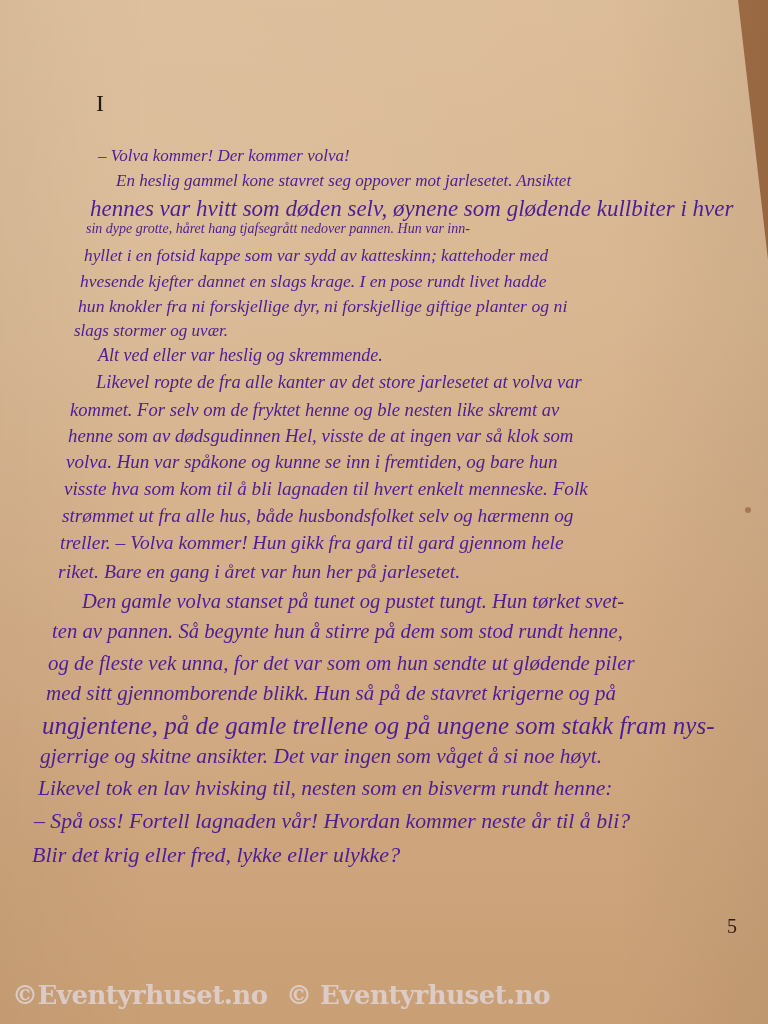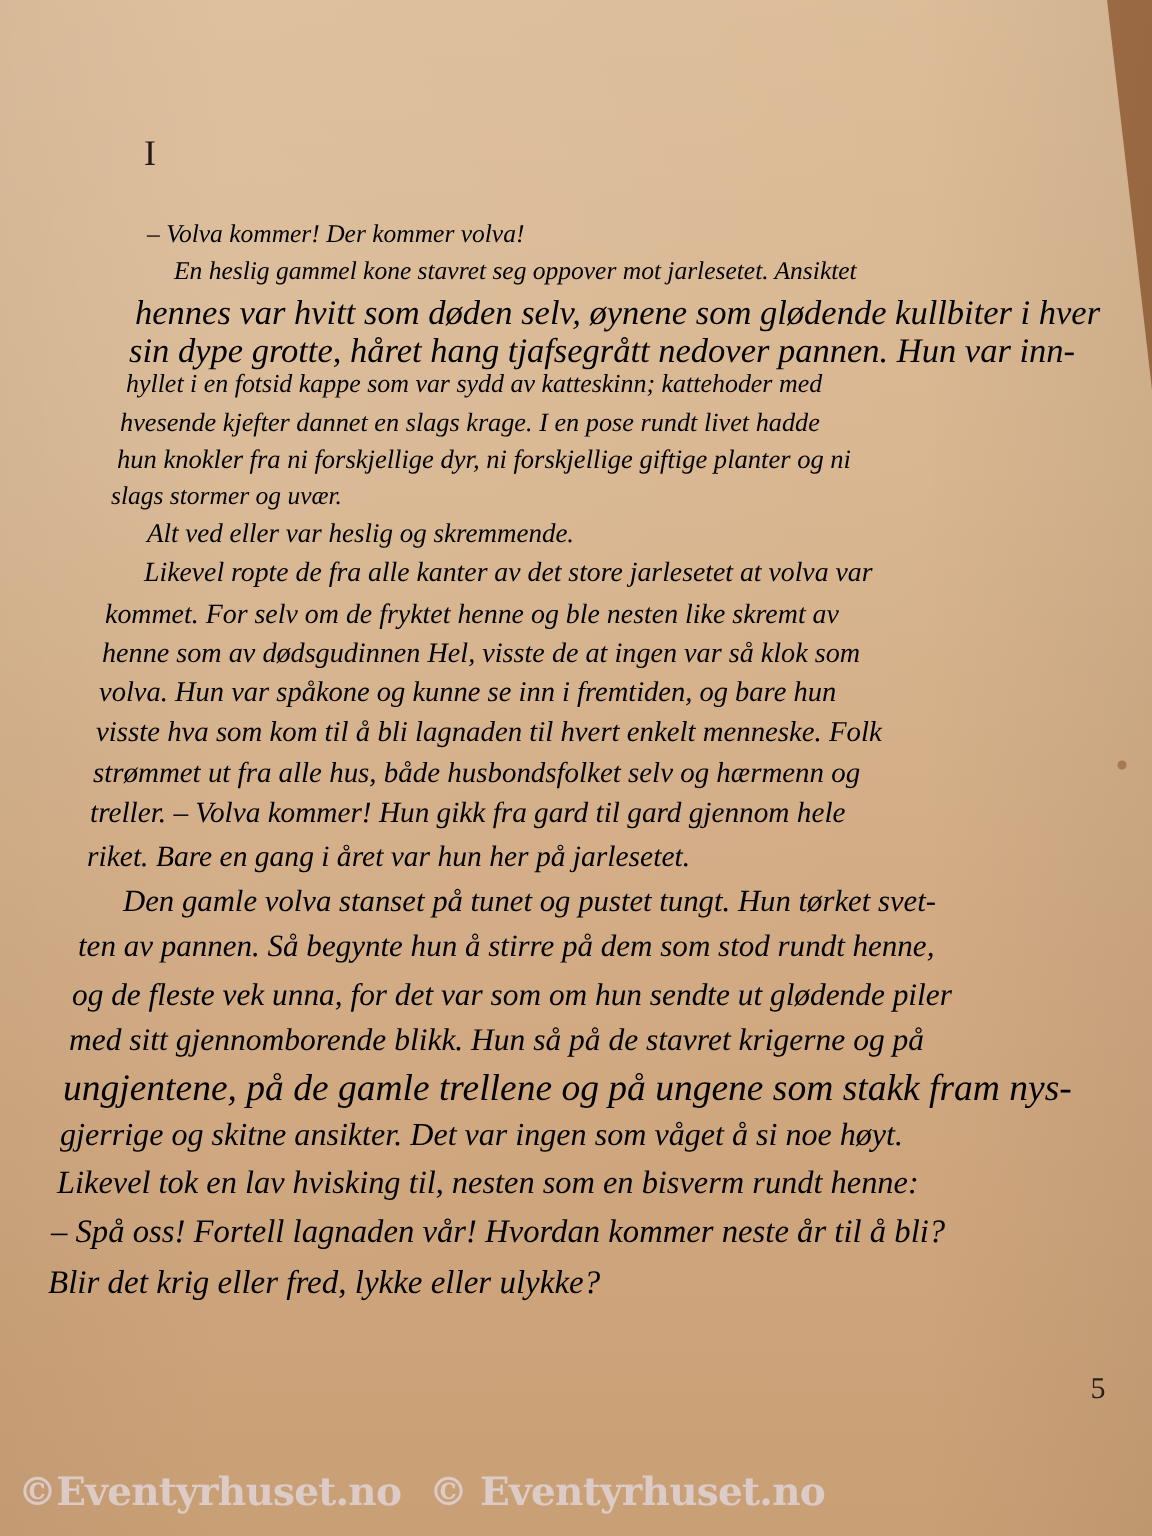--- a/index.html
+++ b/index.html
@@ -21,21 +21,21 @@
     content:""; position:absolute; inset:0;
     background: radial-gradient(ellipse at 20% 20%, rgba(255,255,255,0.08), rgba(0,0,0,0) 60%),
                 linear-gradient(90deg, rgba(0,0,0,0.03), rgba(0,0,0,0) 20%, rgba(0,0,0,0) 80%, rgba(0,0,0,0.05));
   }
   .chapter {
     position:absolute; left:96px; top:90px;
     font-family:"Liberation Serif", serif; font-size:24px; color:#231a14;
   }
   .line {
     position:absolute; white-space:nowrap;
-    font-family:"Liberation Serif", serif; font-style:italic; color:#000000;
+    font-family:"Liberation Serif", serif; font-style:italic; color:#4c1d95;
   }
   .pagenum {
     position:absolute; left:727px; top:915px;
     font-family:"Liberation Serif", serif; font-size:20px; color:#2a1f18;
   }
   .watermark {
     position:absolute; top:980px;
     font-family:"DejaVu Serif", serif; font-weight:bold; font-size:26px;
     color:rgba(225,215,220,0.78);
     letter-spacing:-0.5px;
@@ -48,21 +48,21 @@
 <div class="desk"></div>
 <div class="page"></div>
 <div class="spot"></div>
 
 <div class="chapter">I</div>
 
 <div>
   <div class="line" style="left:98px;top:146px;font-size:17px;">– Volva kommer! Der kommer volva!</div>
   <div class="line" style="left:116px;top:171px;font-size:17px;">En heslig gammel kone stavret seg oppover mot jarlesetet. Ansiktet</div>
   <div class="line" style="left:90px;top:196px;font-size:23px;">hennes var hvitt som døden selv, øynene som glødende kullbiter i hver</div>
-  <div class="line" style="left:86px;top:221px;font-size:23px;">sin dype grotte, håret hang tjafsegrått nedover pannen. Hun var inn-</div>
+  <div class="line" style="left:86px;top:221px;font-size:14px;">sin dype grotte, håret hang tjafsegrått nedover pannen. Hun var inn-</div>
   <div class="line" style="left:84px;top:246px;font-size:17.3px;">hyllet i en fotsid kappe som var sydd av katteskinn; kattehoder med</div>
   <div class="line" style="left:80px;top:271px;font-size:17.5px;">hvesende kjefter dannet en slags krage. I en pose rundt livet hadde</div>
   <div class="line" style="left:78px;top:296px;font-size:17.7px;">hun knokler fra ni forskjellige dyr, ni forskjellige giftige planter og ni</div>
   <div class="line" style="left:74px;top:321px;font-size:17px;">slags stormer og uvær.</div>
   <div class="line" style="left:98px;top:345px;font-size:18px;">Alt ved eller var heslig og skremmende.</div>
   <div class="line" style="left:96px;top:372px;font-size:18.5px;">Likevel ropte de fra alle kanter av det store jarlesetet at volva var</div>
   <div class="line" style="left:70px;top:399px;font-size:18.6px;">kommet. For selv om de fryktet henne og ble nesten like skremt av</div>
   <div class="line" style="left:68px;top:425px;font-size:18.8px;">henne som av dødsgudinnen Hel, visste de at ingen var så klok som</div>
   <div class="line" style="left:66px;top:451px;font-size:19px;">volva. Hun var spåkone og kunne se inn i fremtiden, og bare hun</div>
   <div class="line" style="left:64px;top:478px;font-size:19.2px;">visste hva som kom til å bli lagnaden til hvert enkelt menneske. Folk</div>

